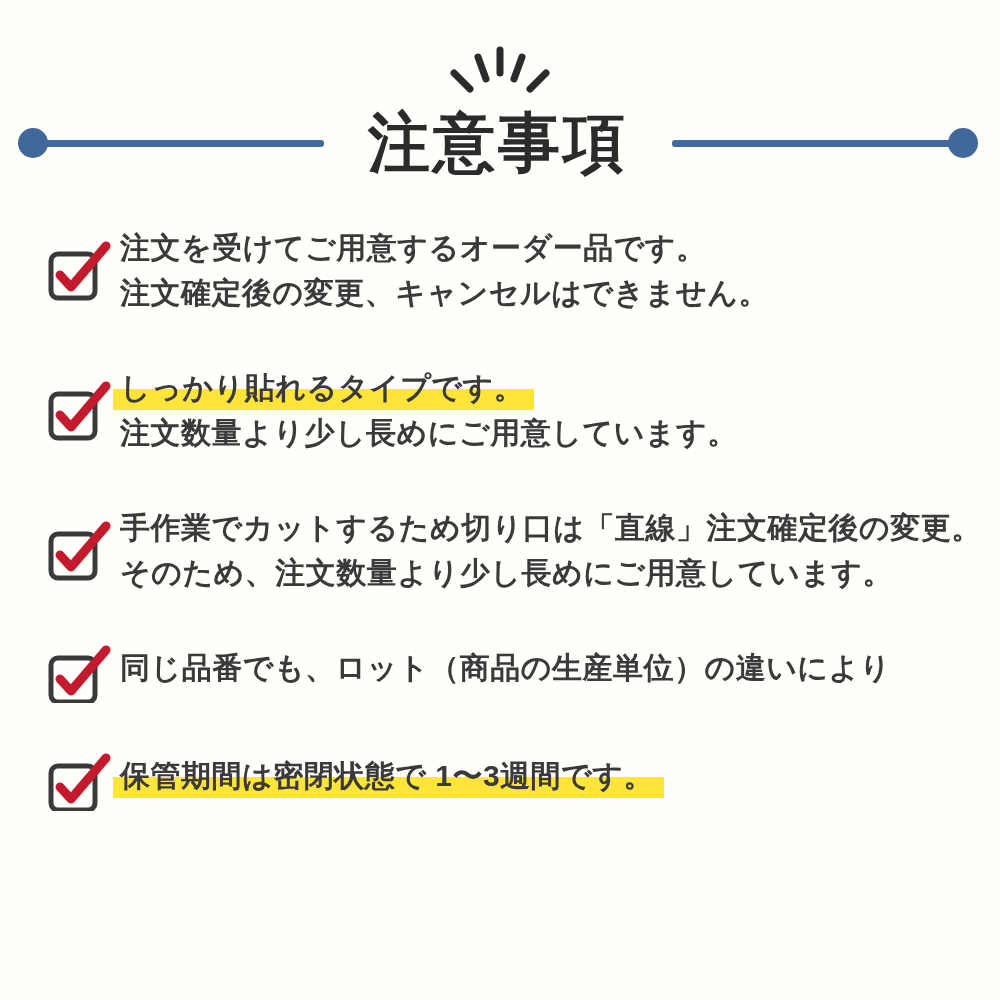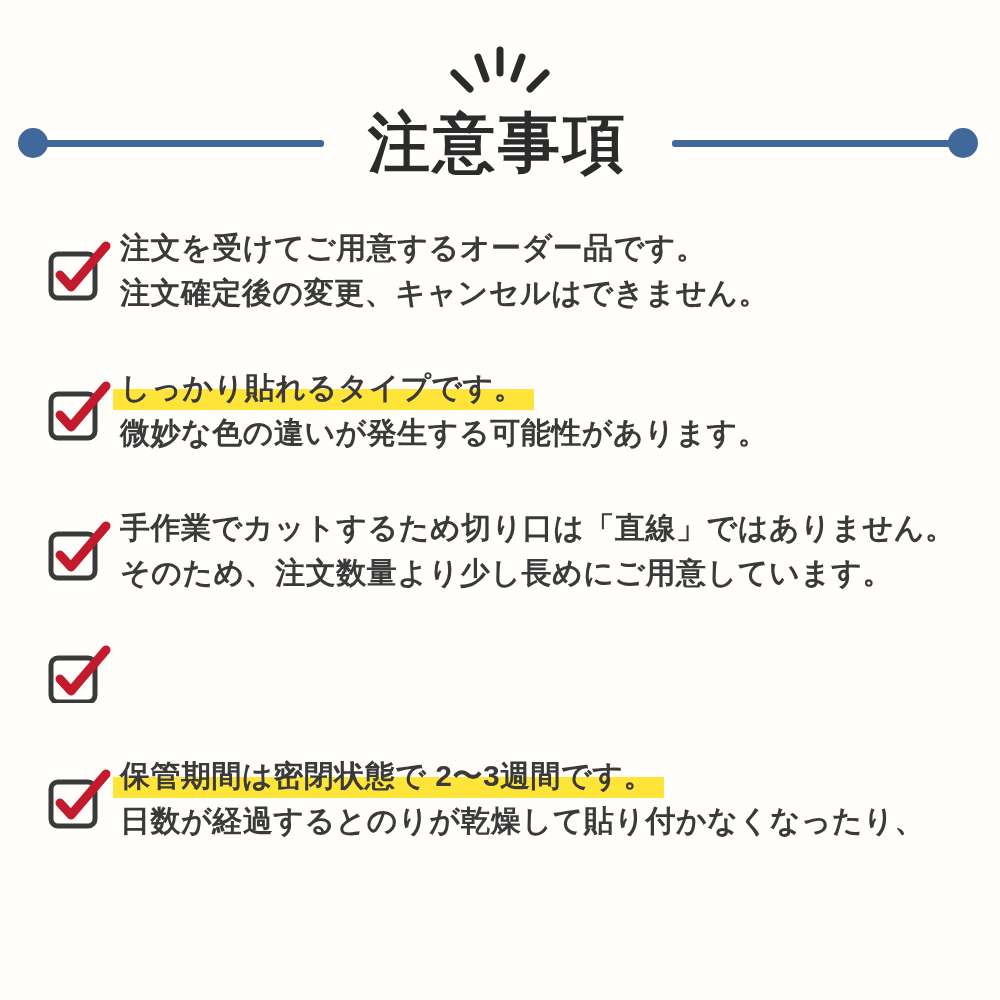--- a/index.html
+++ b/index.html
@@ -93,49 +93,49 @@
       </div>
     </div>
 
     <div class="item">
       <svg class="checkbox" viewBox="0 0 66 58">
         <rect class="cb-box" x="3" y="13" width="44" height="44" rx="7"></rect>
         <path class="cb-check" d="M12 34 L23 46 L58 5"></path>
       </svg>
       <div class="lines">
         <div class="line"><span class="hl">しっかり貼れるタイプです。</span></div>
-        <div class="line"><span>微妙な色の違いが発生する可能性があります。</span></div>
+        <div class="line"><span>注文数量より少し長めにご用意しています。</span></div>
       </div>
     </div>
 
     <div class="item">
       <svg class="checkbox" viewBox="0 0 66 58">
         <rect class="cb-box" x="3" y="13" width="44" height="44" rx="7"></rect>
         <path class="cb-check" d="M12 34 L23 46 L58 5"></path>
       </svg>
       <div class="lines">
-        <div class="line"><span>手作業でカットするため切り口は「直線」ではありません。</span></div>
+        <div class="line"><span>手作業でカットするため切り口は「直線」注文確定後の変更。</span></div>
         <div class="line"><span>そのため、注文数量より少し長めにご用意しています。</span></div>
       </div>
     </div>
 
     <div class="item">
       <svg class="checkbox" viewBox="0 0 66 58">
         <rect class="cb-box" x="3" y="13" width="44" height="44" rx="7"></rect>
         <path class="cb-check" d="M12 34 L23 46 L58 5"></path>
       </svg>
       <div class="lines">
+        <div class="line"><span>同じ品番でも、ロット（商品の生産単位）の違いにより</span></div>
       </div>
     </div>
 
     <div class="item">
       <svg class="checkbox" viewBox="0 0 66 58">
         <rect class="cb-box" x="3" y="13" width="44" height="44" rx="7"></rect>
         <path class="cb-check" d="M12 34 L23 46 L58 5"></path>
       </svg>
       <div class="lines">
-        <div class="line"><span class="hl">保管期間は密閉状態で 2〜3週間です。</span></div>
-        <div class="line"><span>日数が経過するとのりが乾燥して貼り付かなくなったり、</span></div>
+        <div class="line"><span class="hl">保管期間は密閉状態で 1〜3週間です。</span></div>
       </div>
     </div>
 
   </div>
 </div>
 
 </body></html>

